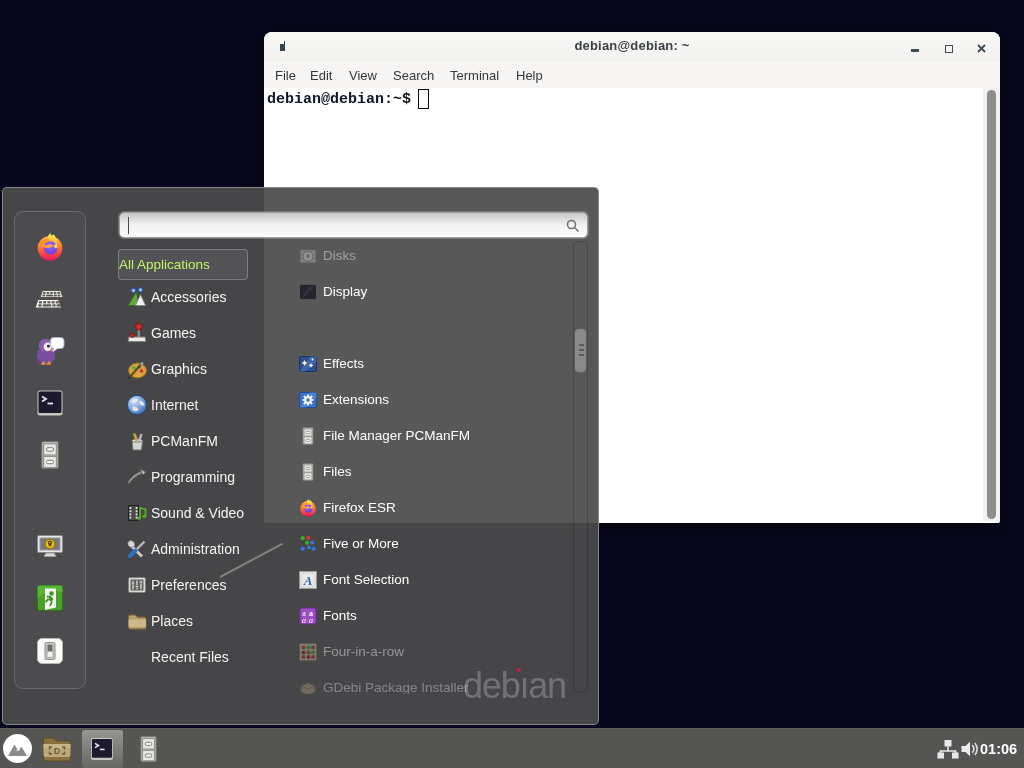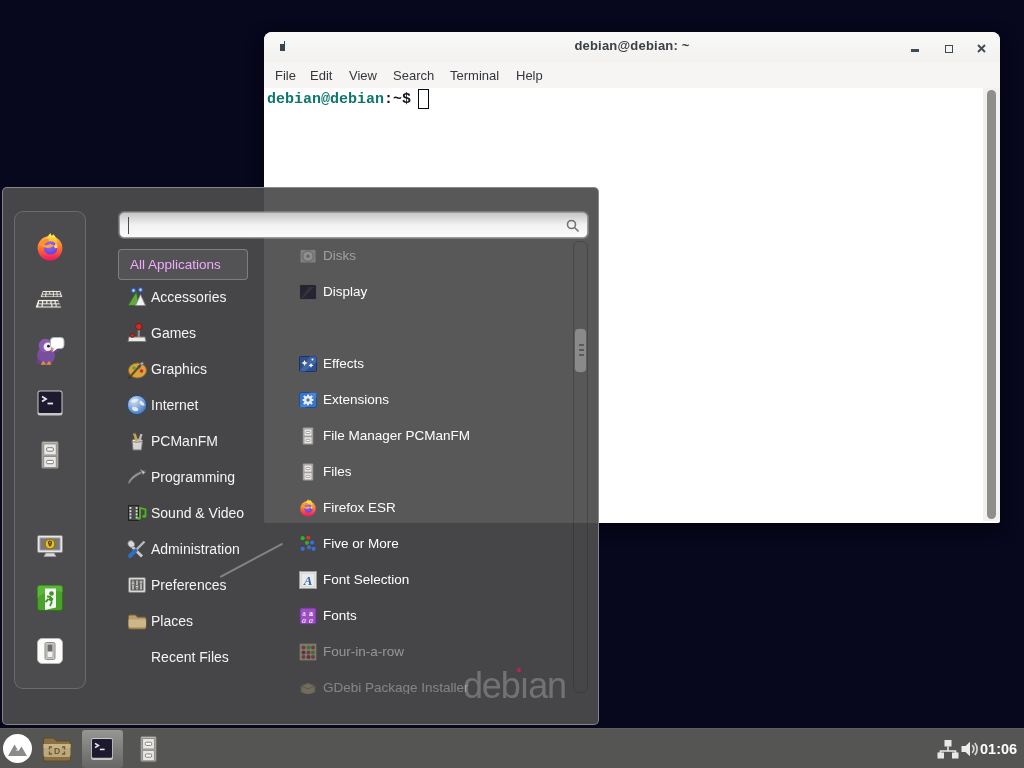--- a/index.html
+++ b/index.html
@@ -22,41 +22,41 @@
   #btnmin { left:647px; top:17px; width:8px; height:2.5px; background:#3e4c56; }
   #btnmax { left:681px; top:13px; width:8px; height:8px; border:1.5px solid #3e4c56; }
   #btnclose { left:713px; top:12px; width:9px; height:9px; }
   
   #menubar { left:0; top:30px; width:736px; height:26px; background:#f6f5f4; }
   .mb { position:absolute; top:6px; font-size:13px; color:#33373c; }
   
   #tcontent { left:0; top:56px; width:736px; height:433px; background:#fff; }
   #prompt { left:3px; top:3px; font-family:"Liberation Mono",monospace;
             font-size:15px; font-weight:bold; white-space:pre; }
-  #prompt .g { color:#0f766e; } #prompt .d { color:#16141f; }
+  #prompt .g { color:#0f172a; } #prompt .d { color:#16141f; }
   #cursor { left:154px; top:1px; width:11px; height:20px; border:1px solid #07080c; background:#fff; }
   #tsb { left:719px; top:0px; width:17px; height:433px; background:#f2f1f0; }
   #tsbthumb { left:4px; top:2px; width:9px; height:429px; background:#8e8e8b; border-radius:5px; }
 
   
   #menu { left:2px; top:187px; width:597px; height:538px;
           background:rgba(75,75,76,.93); border:1px solid rgba(150,150,152,.8);
           border-radius:5px; }
   #favbox { left:11px; top:23px; width:72px; height:478px;
             background:rgba(255,255,255,.035); border:1px solid rgba(255,255,255,.17);
             border-radius:9px; }
   .fav { position:absolute; left:31px; width:32px; height:32px; }
   #search { left:116px; top:24px; width:469px; height:26px; border-radius:5px;
             background:linear-gradient(#c6c6c6,#f2f2f2 50%,#fbfbfb);
             border:1px solid #9b9b98; box-shadow:0 0 0 1px rgba(255,255,255,.22); }
   #scursor { left:8px; top:4px; width:1px; height:17px; background:#4a4a4a; }
   #allapps { left:115px; top:61px; width:130px; height:31px;
              background:rgba(255,255,255,.075); border:1px solid rgba(255,255,255,.25);
-             border-radius:4px; color:#f0abfc; font-size:13.5px; line-height:29px;
-             padding-left:11px; }
+             border-radius:4px; color:#bef264; font-size:13.5px; line-height:29px;
+             }
   .cat { position:absolute; left:123px; height:22px; }
   .cat .ci { position:absolute; left:0; top:0; width:22px; height:22px; }
   .cat .ct { position:absolute; left:25px; top:3px; font-size:14px; color:#f4f4f4; white-space:nowrap; }
   #appvp { left:281px; top:53px; width:288px; height:453px; overflow:hidden; }
   .app { position:absolute; left:0; height:20px; width:288px; }
   .app .ai { position:absolute; left:14px; top:0; width:20px; height:20px; }
   .app .at { position:absolute; left:39px; top:2px; font-size:13.5px; color:#fff; white-space:nowrap; }
   .app.dim { opacity:.42; }
   #appsb { left:570px; top:53px; width:15px; height:452px; border:1px solid rgba(35,35,35,.33); border-radius:6px; }
   #appthumb { left:0px; top:86px; width:12.5px; height:45px; background:#8a8a8a; border-radius:5px; border:1px solid rgba(40,40,40,.45);}

